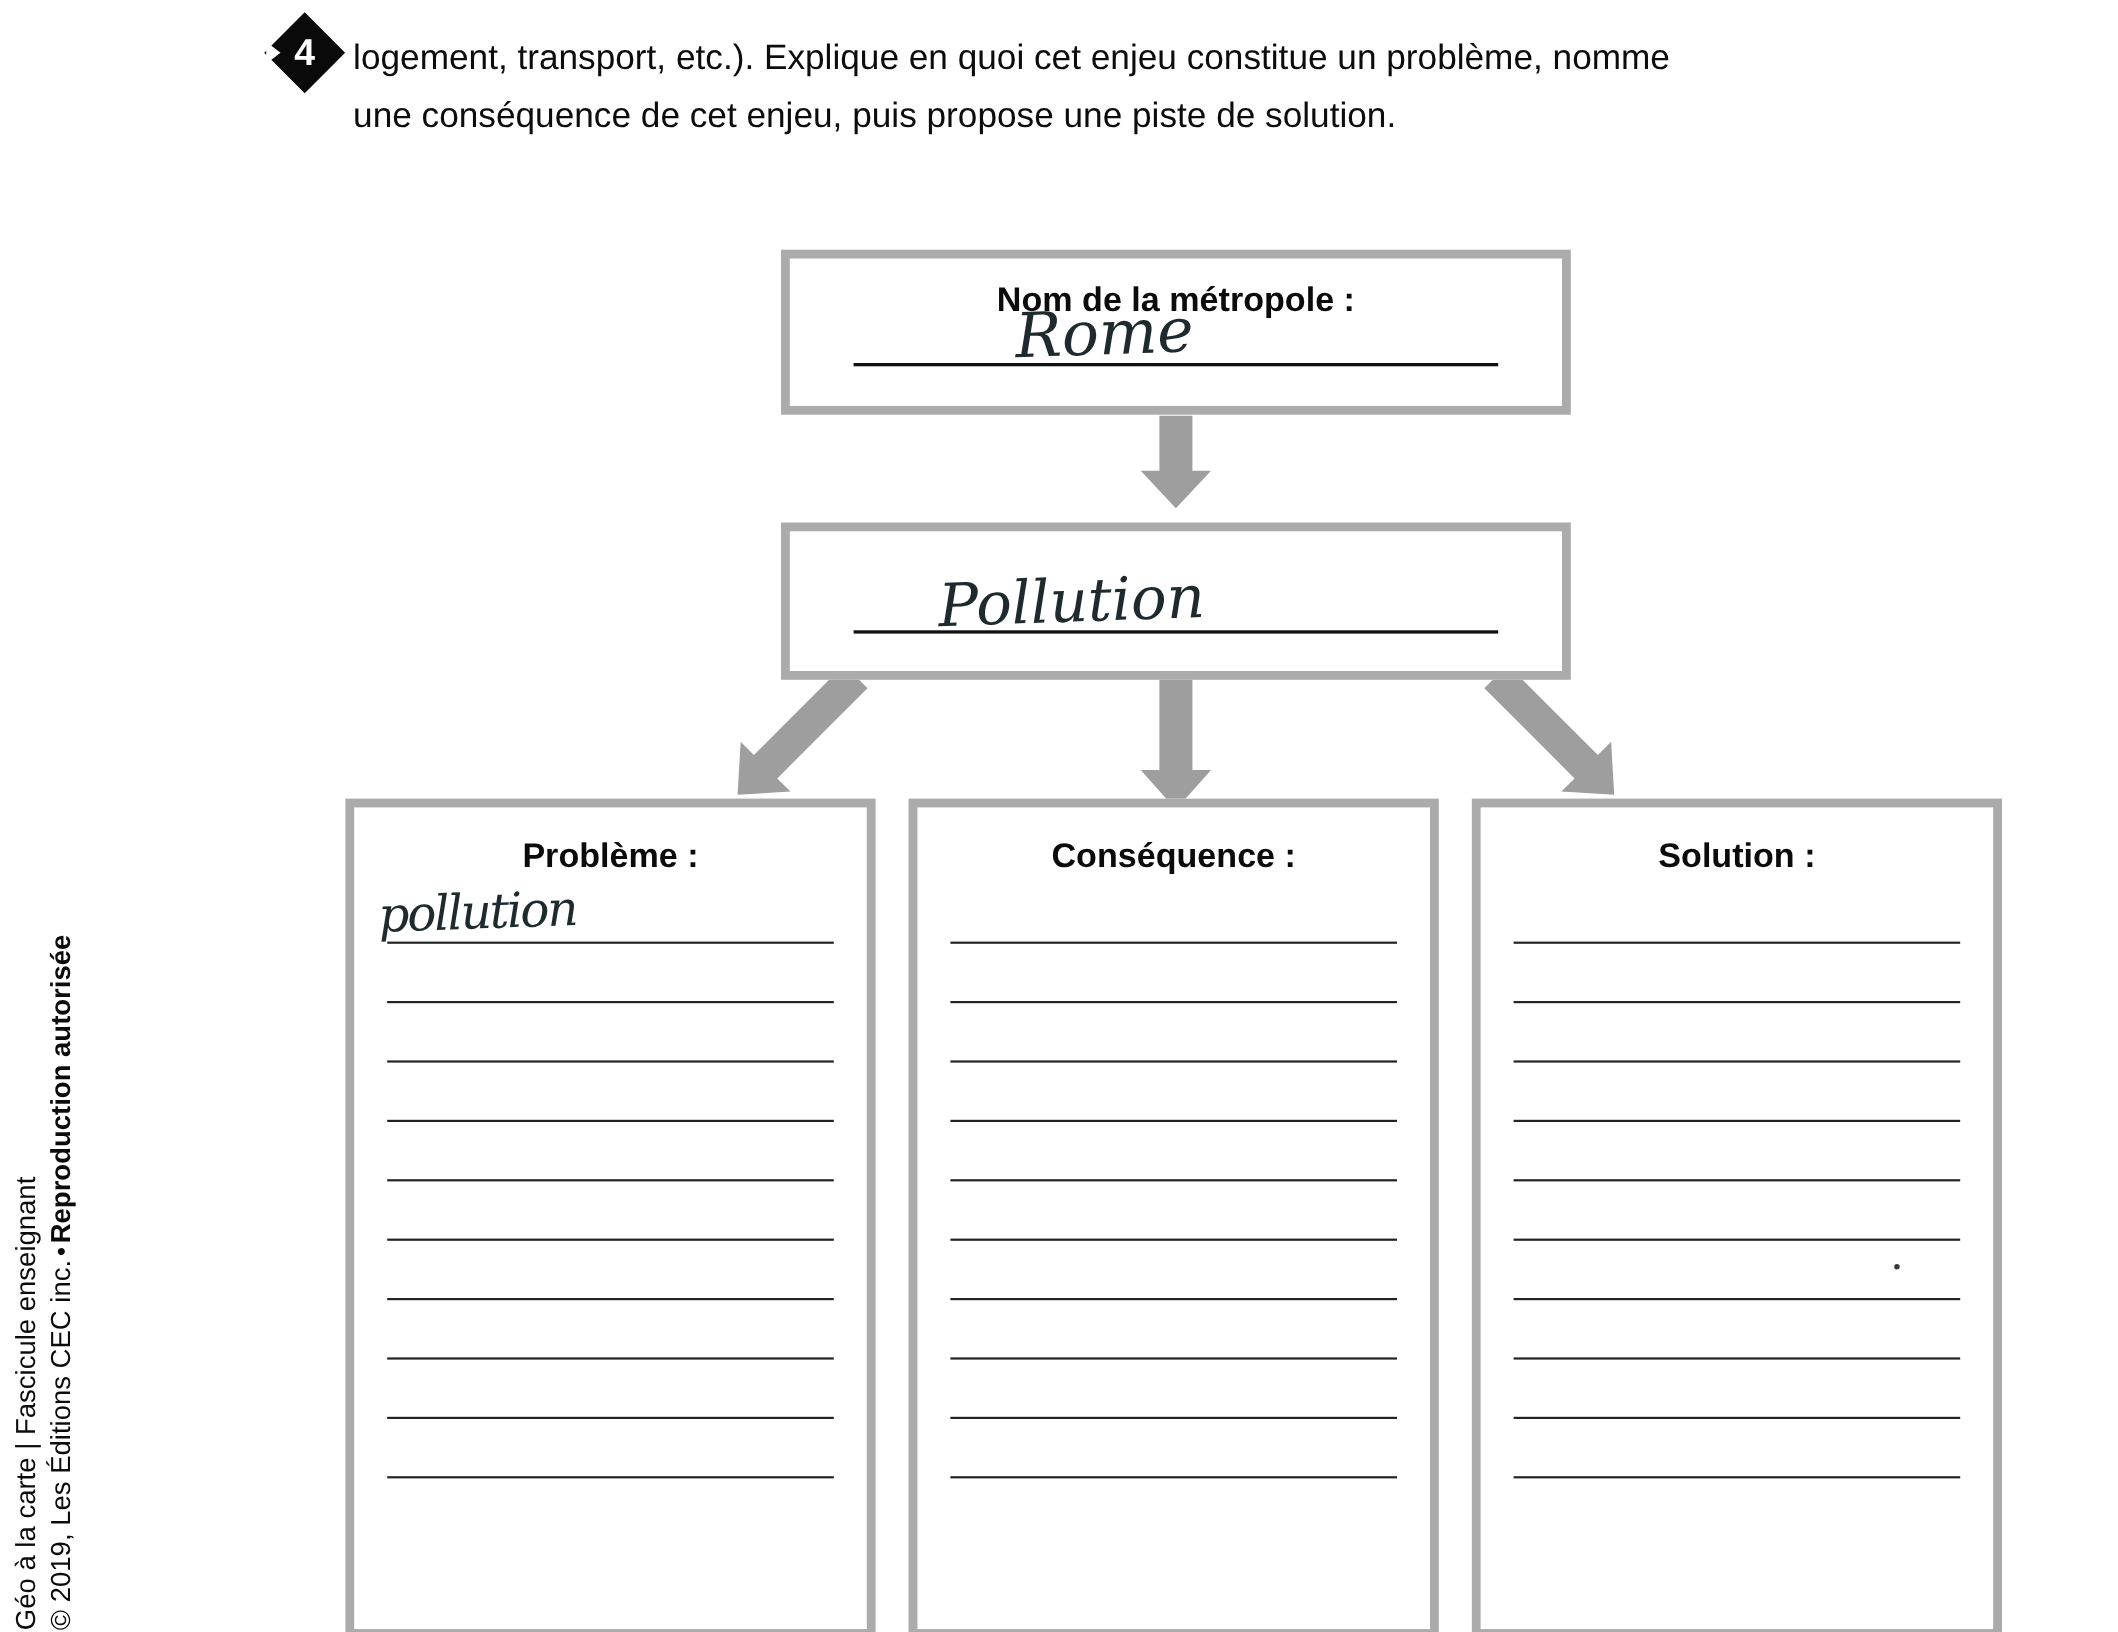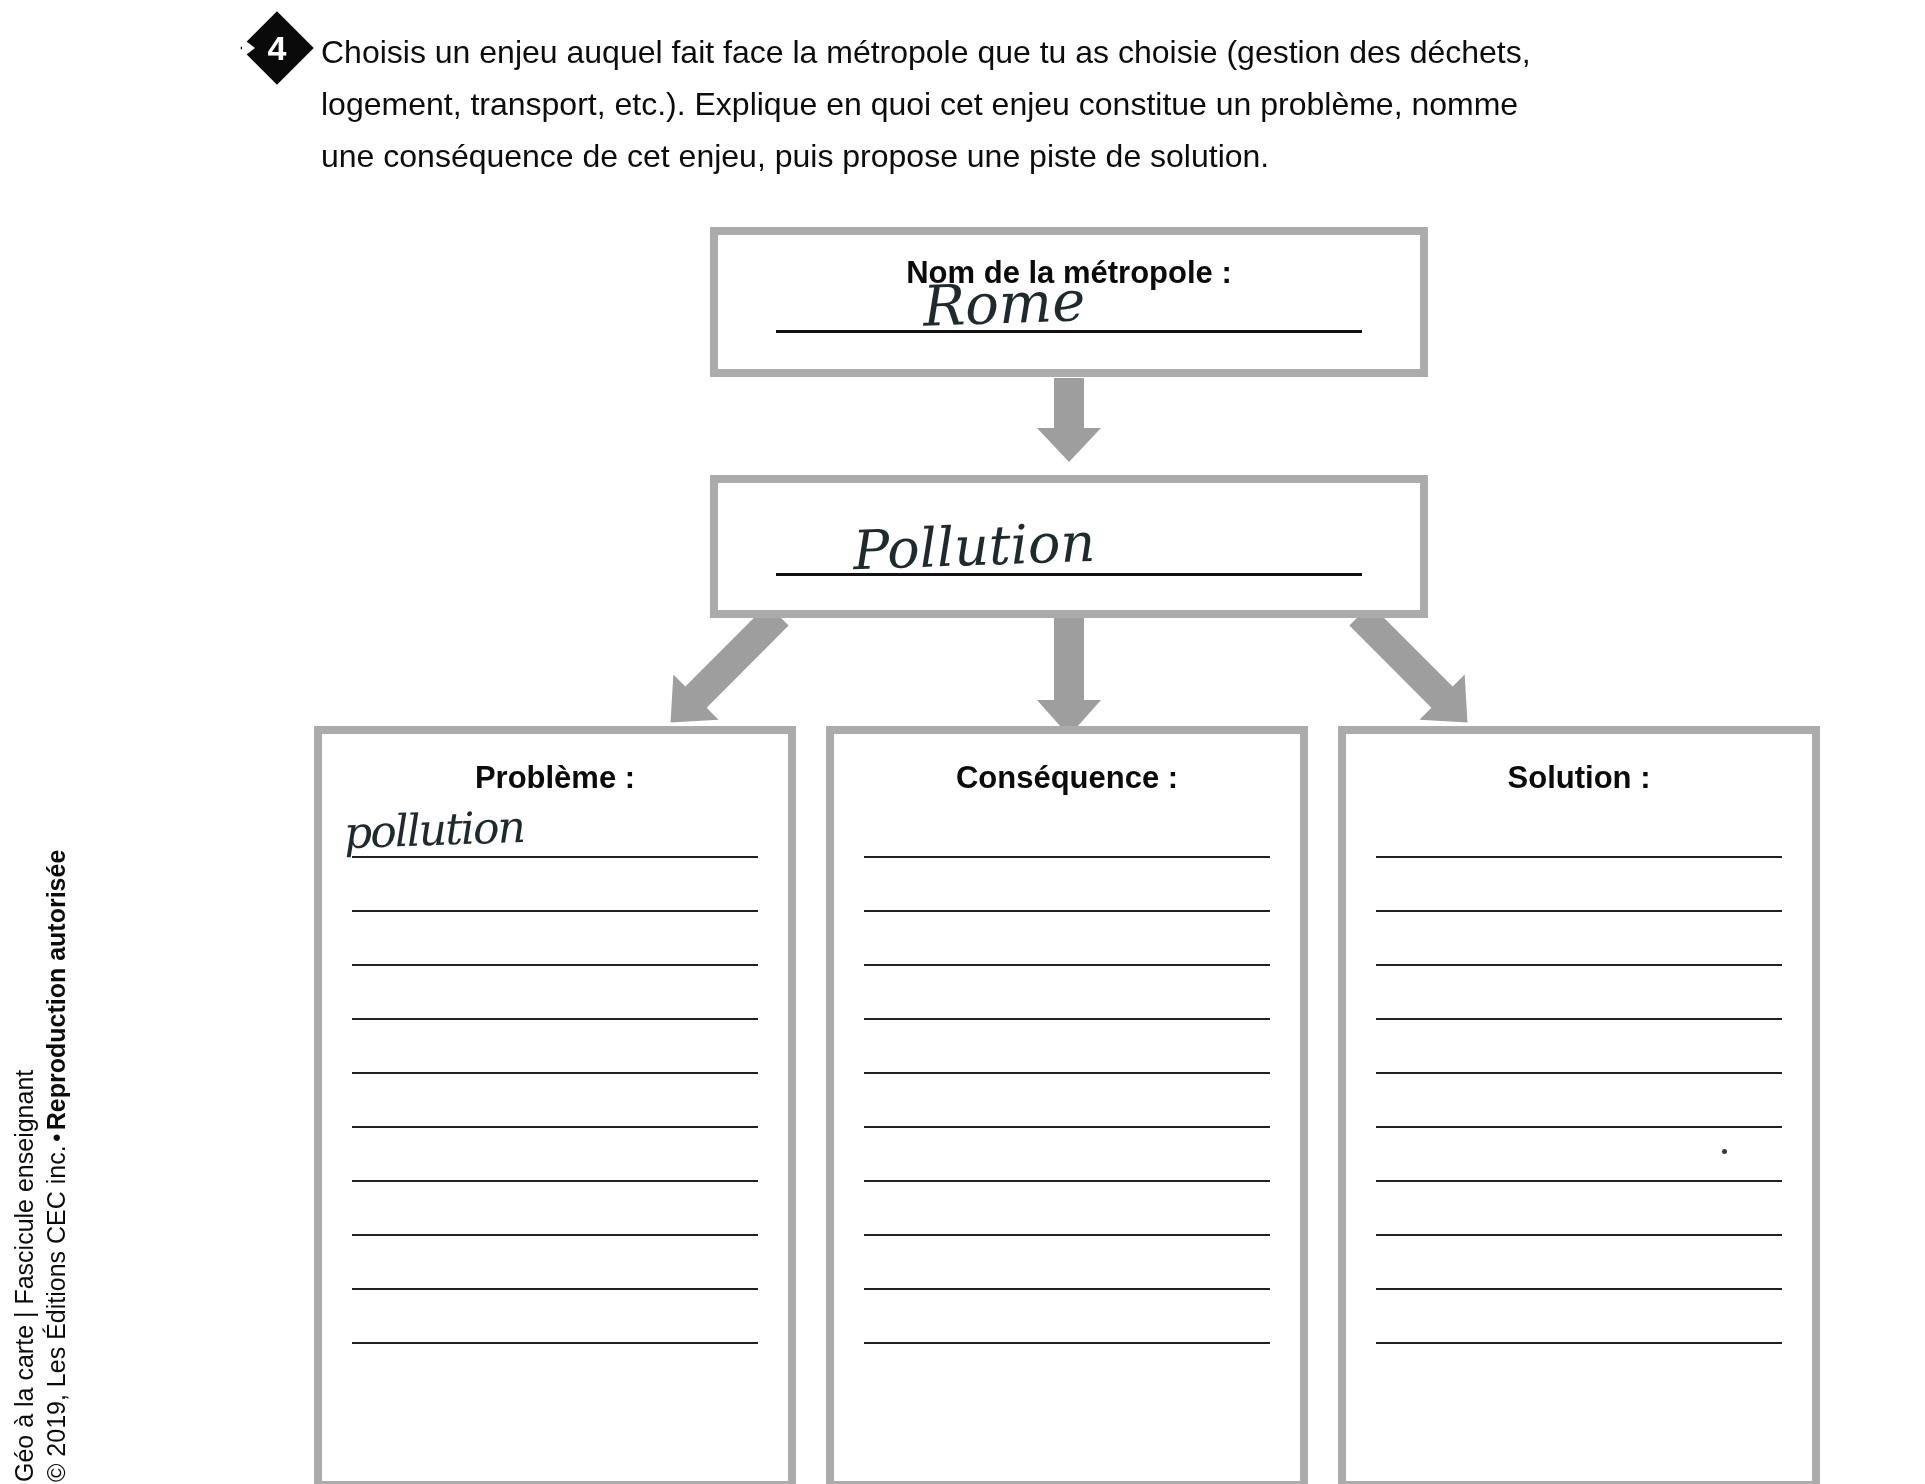--- a/index.html
+++ b/index.html
@@ -57,21 +57,20 @@
 
 <div class="page">
 
   <div class="qmark">
     <div class="qdiamond"></div>
     <div class="qnotch"></div>
     <span class="qnum">4</span>
   </div>
 
   <div class="instruction">
-    <div>Choisis un enjeu auquel fait face la métropole que tu as choisie (gestion des déchets,</div>
     <div>logement, transport, etc.). Explique en quoi cet enjeu constitue un problème, nomme</div>
     <div>une conséquence de cet enjeu, puis propose une piste de solution.</div>
   </div>
 
   <svg class="arrows" viewBox="0 0 1925 1484" xmlns="http://www.w3.org/2000/svg">
     <polygon style="fill:var(--arrow,#9e9e9e)" points="1054,378 1084,378 1084,428 1101,428 1069,462 1037,428 1054,428"></polygon>
     <polygon style="fill:var(--arrow,#9e9e9e)" points="1054,617 1084,617 1084,700 1101,700 1069,736 1037,700 1054,700"></polygon>
     <g transform="translate(778 615) rotate(45)">
       <polygon style="fill:var(--arrow,#9e9e9e)" points="-15,0 15,0 15,116 32,116 0,152 -32,116 -15,116"></polygon>
     </g>

